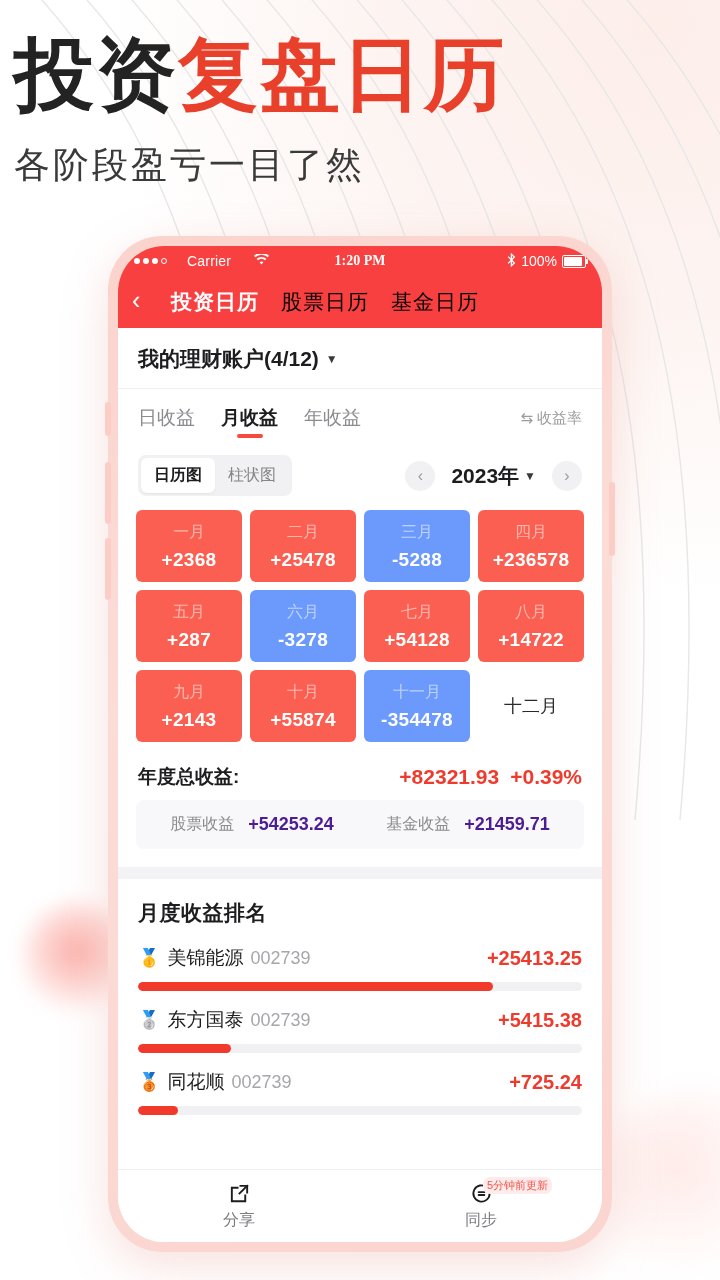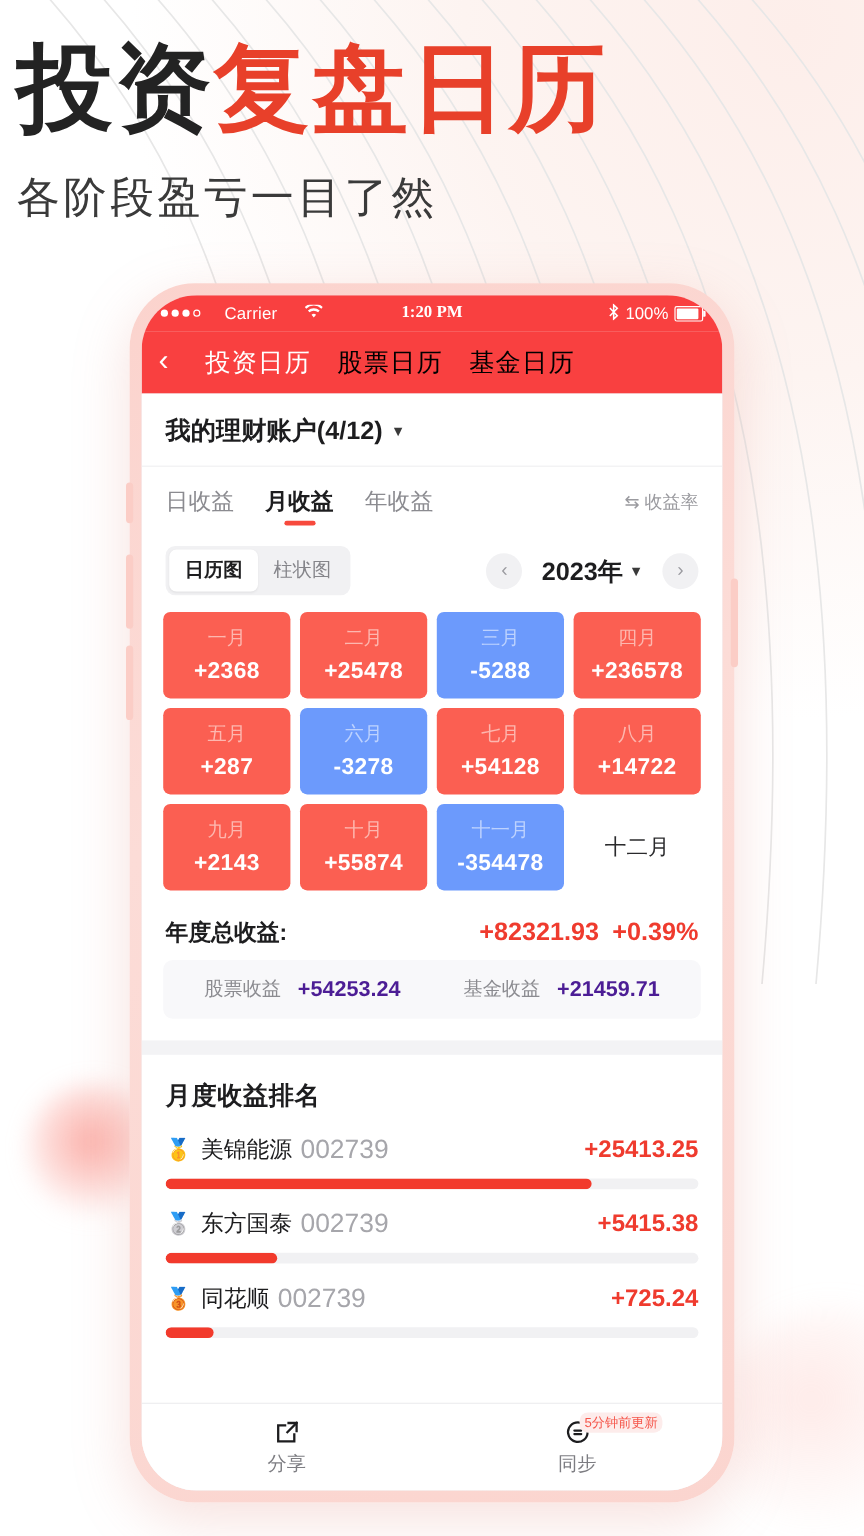--- a/index.html
+++ b/index.html
@@ -83,21 +83,21 @@
   .batt:after{content:"";position:absolute;right:-3px;top:3px;width:2px;height:5px;background:#fff;border-radius:0 1px 1px 0;}
   .batt i{position:absolute;left:1px;top:1px;bottom:1px;width:18px;background:#fff;border-radius:1px;display:block;}
 
   
   .navbar{
     background:#f94040;flex:0 0 52px;display:flex;align-items:center;
     padding:0 14px;gap:0;
   }
   .nav-back{width:28px;color:#fff;font-size:25px;line-height:1;cursor:pointer;padding-bottom:3px;}
   .nav-tab{color:#000000;font-size:21px;padding:0 11px;cursor:pointer;letter-spacing:1px;}
-  .nav-tab.active{color:#fff;font-weight:400;}
+  .nav-tab.active{color:#fff;font-weight:700;}
 
   
   .body{flex:1;overflow:hidden;background:#f3f3f5;display:flex;flex-direction:column;}
 
   .card{background:#fff;}
 
   .acct{
     padding:17px 20px 15px 20px;font-size:21px;color:#1d1d1f;font-weight:700;
     border-bottom:1px solid #f0f0f2;display:flex;align-items:center;gap:7px;cursor:pointer;
   }
@@ -156,21 +156,21 @@
   .bd-item .k{font-size:16px;color:#8b8b90;}
   .bd-item .v{font-size:18px;color:#4c1d95;font-weight:700;}
 
   
   .rank{margin-top:12px;background:#fff;padding:0 0 4px 0;flex:1;}
   .rank h3{margin:0;padding:20px 20px 6px 20px;font-size:21px;color:#1d1d1f;font-weight:700;letter-spacing:.5px;}
   .rank-item{padding:12px 20px 4px 20px;}
   .rank-head{display:flex;align-items:center;}
   .medal{font-size:18px;margin-right:7px;line-height:1;}
   .rk-name{font-size:19px;color:#1d1d1f;}
-  .rk-code{font-size:22px;color:#a6a6ab;margin-left:7px;}
+  .rk-code{font-size:18px;color:#a6a6ab;margin-left:7px;}
   .rk-val{margin-left:auto;font-size:20px;color:#ef3b2e;font-weight:700;}
   .bar{margin-top:11px;height:9px;border-radius:5px;background:#f1f1f3;overflow:hidden;}
   .bar i{display:block;height:100%;border-radius:5px;background:#f23a2c;}
 
   
   .bottombar{
     flex:0 0 72px;background:#fff;border-top:1px solid #efeff1;
     display:flex;align-items:center;
   }
   .bb-item{flex:1;display:flex;flex-direction:column;align-items:center;gap:5px;cursor:pointer;position:relative;}

